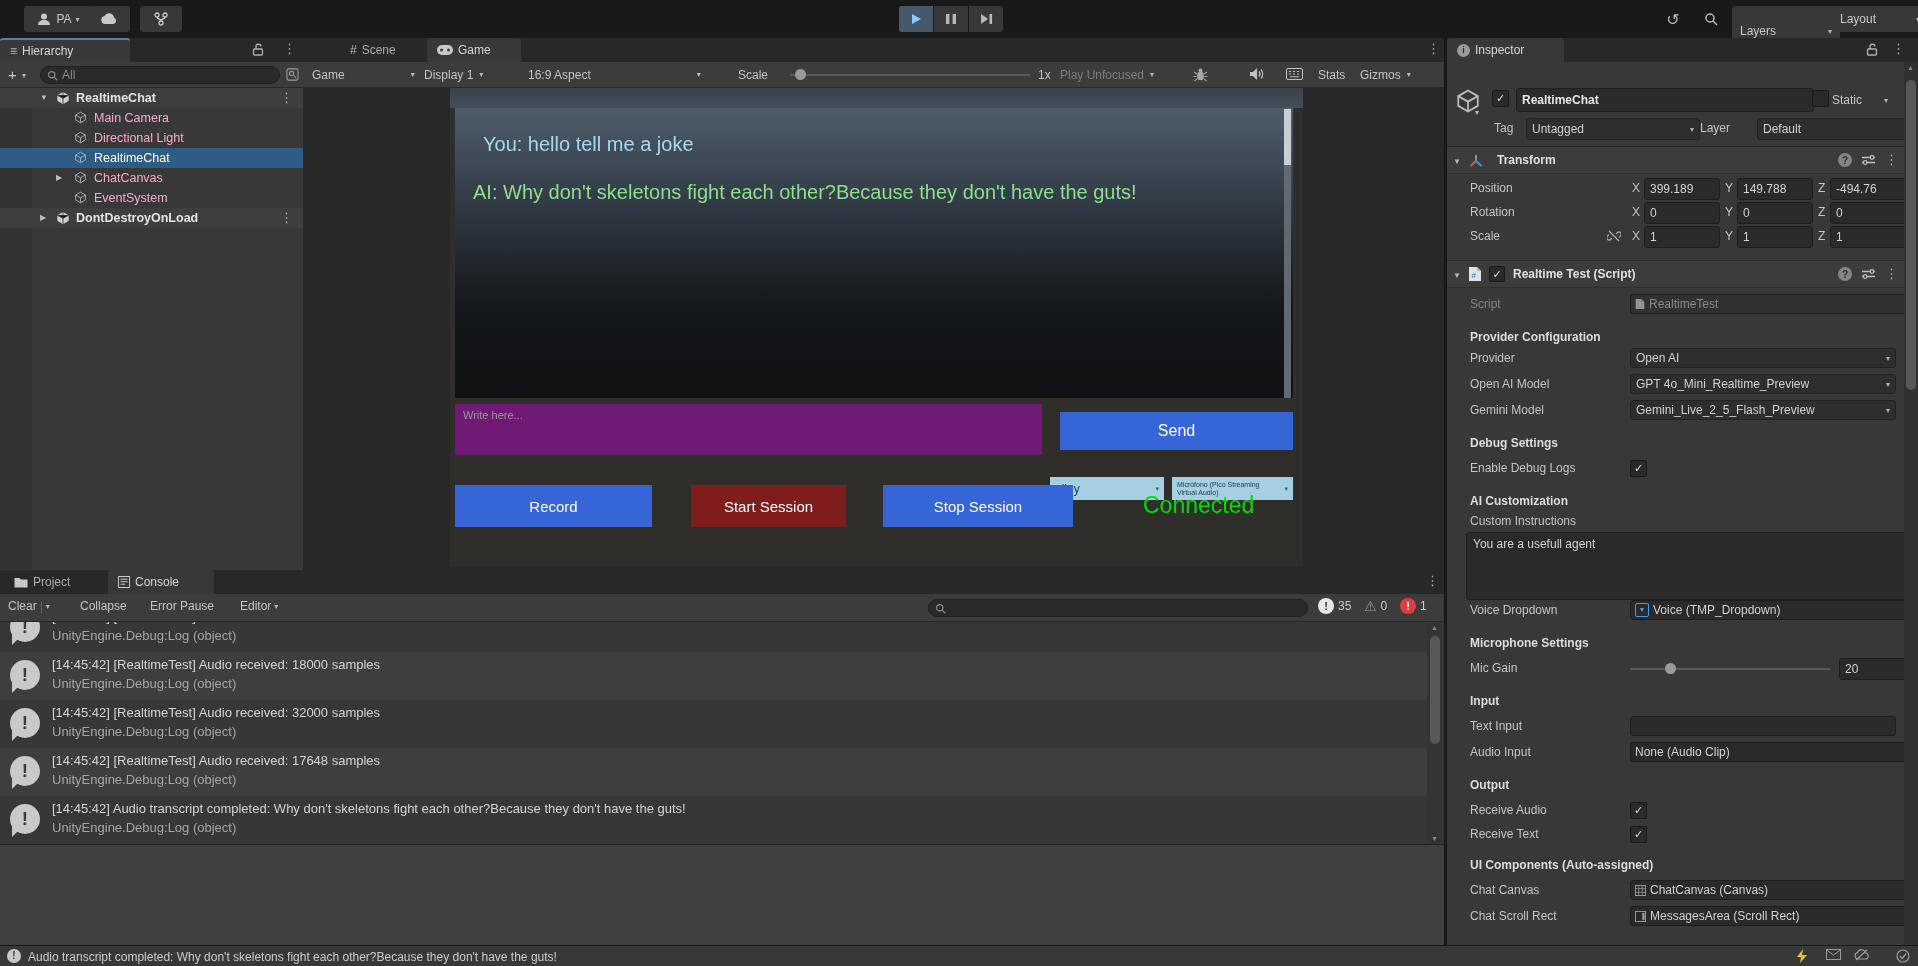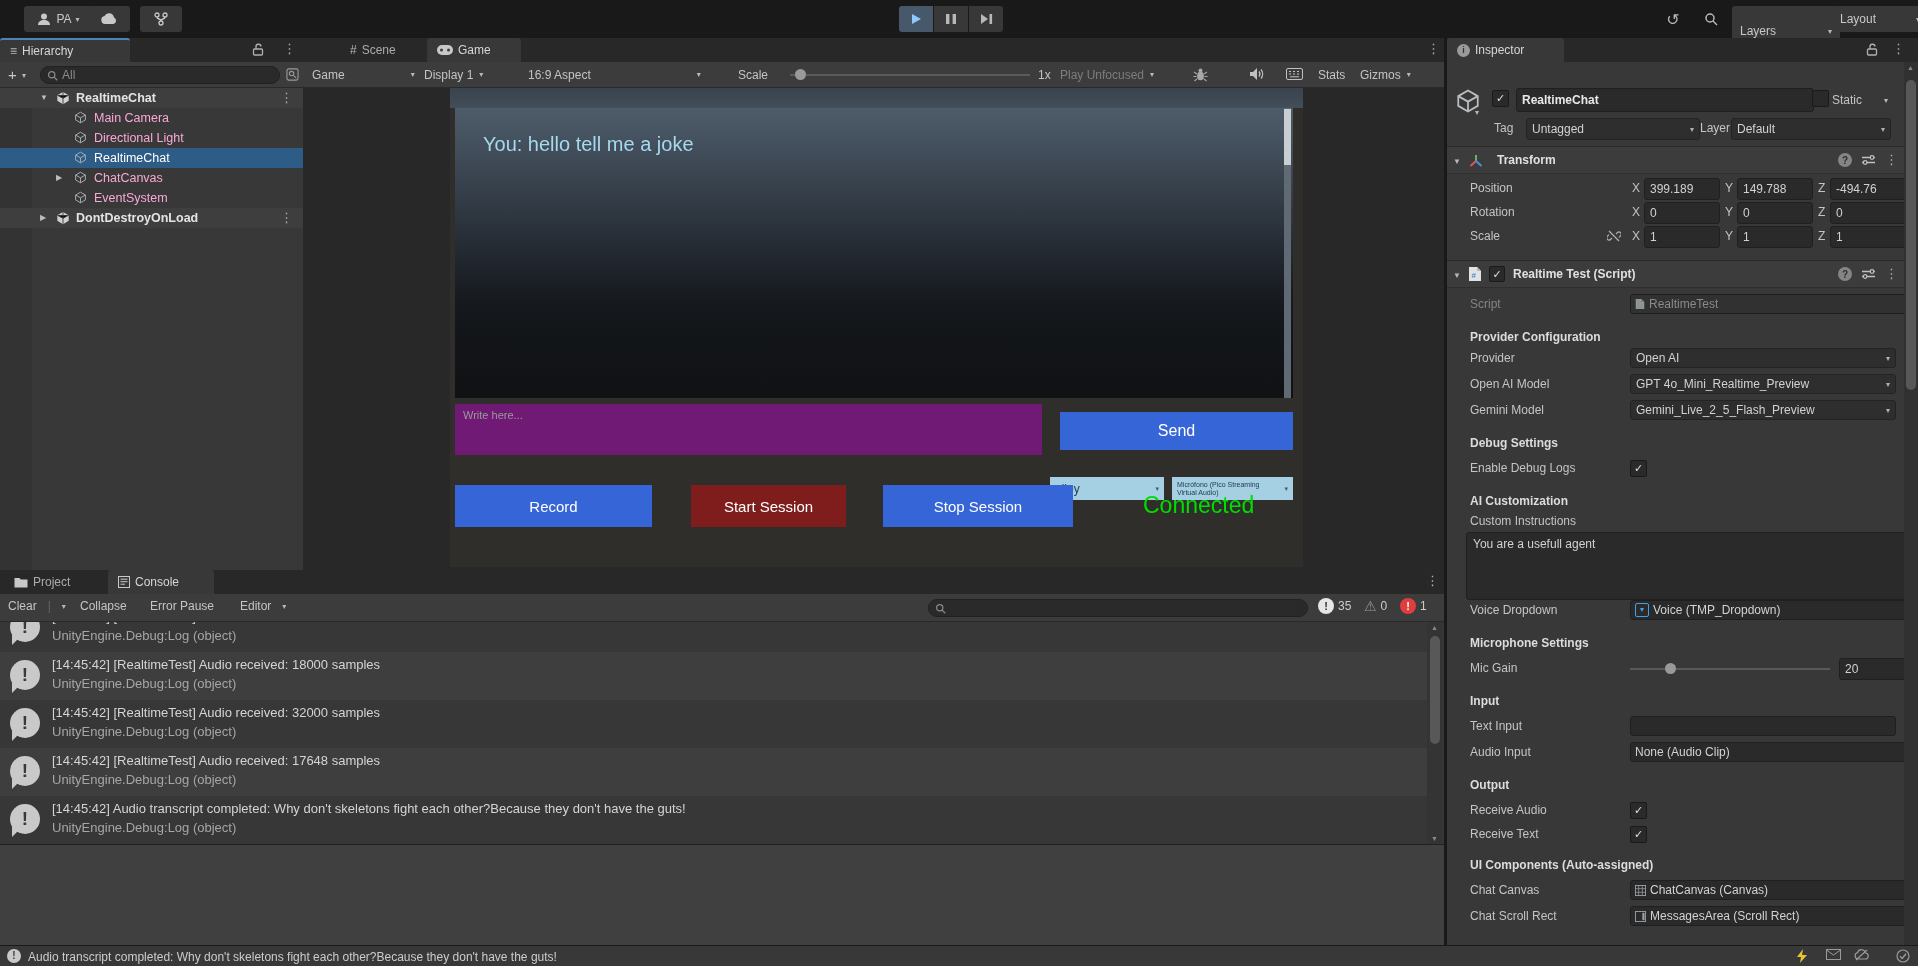--- a/index.html
+++ b/index.html
@@ -66,21 +66,21 @@
   .chk{width:15px;height:15px;background:#2a2a2a;border:1px solid #1a1a1a;border-radius:2px;display:flex;align-items:center;justify-content:center;color:#e0e0e0;font-size:11px}
   .comph{position:absolute;left:0;width:471px;height:28px;background:#3c3c3c;border-top:1px solid #2a2a2a;border-bottom:1px solid #2f2f2f;box-sizing:border-box}
   .comph .title{position:absolute;left:0;top:6px;font-weight:bold;color:#e0e0e0}
   .hicon{position:absolute;top:6px;display:flex;gap:10px;align-items:center}
   .helpc{width:14px;height:14px;border-radius:50%;background:#858585;color:#2e2e2e;font-weight:bold;font-size:10px;display:flex;align-items:center;justify-content:center}
   .axisf{position:absolute;top:0;height:20px}
   .axl{position:absolute;top:3px;color:#c4c4c4}
   
   #console{left:0;top:570px;width:1444px;height:375px}
   #con-tool{top:24px;height:28px}
-  .cbtn{position:absolute;top:5px;color:#c4c4c4;display:flex;align-items:center;gap:11px}
+  .cbtn{position:absolute;top:5px;color:#c4c4c4;display:flex;align-items:center;gap:3px}
   #con-search{position:absolute;left:928px;top:5px;width:380px;height:18px;background:#2a2a2a;border:1px solid #212121;border-radius:9px;display:flex;align-items:center;padding:0 6px;box-sizing:border-box}
   .badge{position:absolute;top:4px;display:flex;align-items:center;gap:4px;color:#cccccc}
   .bubble{width:16px;height:16px;border-radius:50%;display:flex;align-items:center;justify-content:center;font-weight:bold;font-size:11px}
   #con-list{position:absolute;left:0;top:52px;width:1427px;height:222px;overflow:hidden}
   .centry{position:relative;width:100%;overflow:hidden}
   .centry .inner{position:relative;height:48px}
   .cicon{position:absolute;left:10px;top:8px;width:30px;height:30px;border-radius:50%;background:#c9c9c9;color:#3a3a3a;font-weight:bold;font-size:19px;display:flex;align-items:center;justify-content:center}
   .cicon:after{content:"";position:absolute;left:2px;bottom:-3px;width:0;height:0;border:5px solid transparent;border-top-color:#c9c9c9;border-left-color:#c9c9c9}
   .cmsg{position:absolute;left:52px;top:5px;font-size:13px;color:#d4d4d4;white-space:nowrap}
   .cstack{position:absolute;left:52px;top:24px;font-size:13px;color:#a6a6a6;white-space:nowrap}
@@ -343,20 +343,21 @@
       <div class="gtl" style="left:1057px">
         <span>Gizmos</span>
         <span class="fold">▾</span>
       </div>
     </div>
 
     <div id="gframe">
       <div id="gtopstrip"></div>
       <div id="chatpanel">
         <div class="gmsg" style="left: 28px; top: 25px; color: rgb(166, 217, 238);">You: hello tell me a joke</div>
+        <div class="gmsg" style="left: 18px; top: 73px; color: rgb(140, 224, 140);">AI: Why don't skeletons fight each other?Because they don't have the guts!</div>
         <div id="chatscroll">
             <div id="chatthumb"></div>
           </div>
       </div>
       <div id="ginput">
         <span>Write here...</span>
       </div>
       <div class="gbtn" style="left: 610px; top: 324px; width: 233px; height: 38px; font-size: 16px; background: rgb(53, 101, 214);">
           <span>Send</span>
         </div>
@@ -411,21 +412,21 @@
       </div>
     <div class="abs chk" style="left:365px;top:52px"></div>
     <span class="abs" style="left:385px;top:55px;color:#c4c4c4">Static</span>
     <span class="abs fold" style="left:437px;top:58px">▾</span>
     <span class="abs" style="left:47px;top:83px;color:#c4c4c4">Tag</span>
     <div class="abs dd" style="left:79px;top:80px;width:162px;height:20px">
       <span>Untagged</span>
         <span class="fold">▾</span>
     </div>
     <span class="abs" style="left:253px;top:83px;color:#c4c4c4">Layer</span>
-    <div class="abs dd" style="left:284px;top:80px;width:148px;height:20px">
+    <div class="abs dd" style="left:310px;top:80px;width:148px;height:20px">
       <span>Default</span>
         <span class="fold">▾</span>
     </div>
 
     <div class="comph" style="top:108px">
       <span class="abs fold" style="left:6px;top:10px">▼</span>
       <span class="abs" style="left:22px;top:7px">
           <svg width="14" height="14" viewBox="0 0 14 14">
             <line x1="7" y1="7" x2="7" y2="1" stroke="#5fb65f" stroke-width="2"></line>
             <line x1="7" y1="7" x2="1.5" y2="12" stroke="#d55" stroke-width="2"></line>

